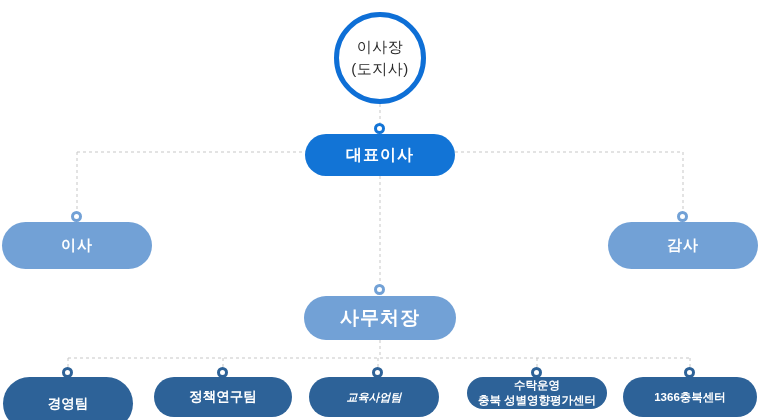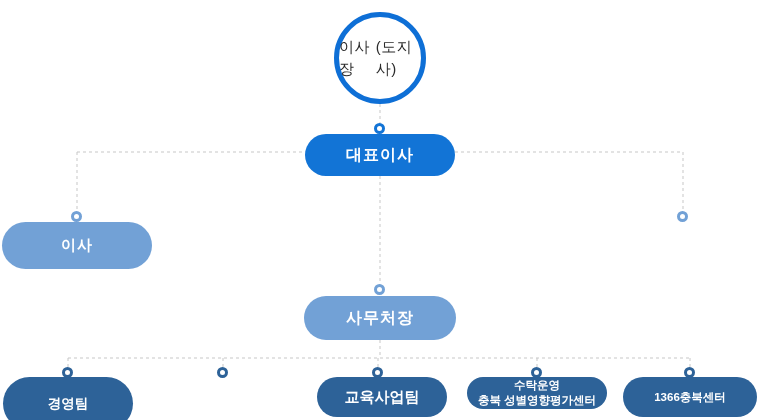--- a/index.html
+++ b/index.html
@@ -17,45 +17,45 @@
     stroke-width:1;
     stroke-dasharray:3 3;
   }
   
   .circle-node{
     position:absolute;left:334px;top:12px;width:92px;height:92px;
     box-sizing:border-box;
     border:5px solid var(--primary_blue,#0e6fd6);
     border-radius:50%;
     background:#ffffff;
-    display:flex;align-items:center;justify-content:center;
+    display:flex;flex-direction:column;align-items:center;justify-content:center;
     z-index:3;
     color:var(--text_dark,#2b2b2b);
     font-size:15px;line-height:1.45;letter-spacing:0.5px;
   }
   
   .pill{
     position:absolute;
     border-radius:999px;
     display:flex;flex-direction:column;align-items:center;justify-content:center;
     color:var(--text_white,#ffffff);
     font-weight:bold;
     z-index:3;
     text-align:right;
   }
   .pill.bright{background:var(--ceo_blue,#1274d6);}
   .pill.light{background:var(--light_blue,#72a1d6);}
   .pill.navy{background:var(--navy,#2d6298);}
   .ceo{left:305px;top:134px;width:150px;height:42px;font-size:16px;letter-spacing:1px;}
   .director{left:2px;top:222px;width:150px;height:47px;font-size:15px;letter-spacing:1px;}
   .auditor{left:608px;top:222px;width:150px;height:47px;font-size:15px;letter-spacing:1px;}
-  .secretary{left:304px;top:296px;width:152px;height:44px;font-size:16px;letter-spacing:1px;}
+  .secretary{left:304px;top:296px;width:152px;height:44px;font-size:19px;letter-spacing:1px;}
   .t0{left:3px;top:377px;width:130px;height:53px;font-size:13.5px;}
   .t1{left:154px;top:377px;width:138px;height:40px;font-size:13.5px;}
-  .t2{left:317px;top:377px;width:130px;height:40px;font-size:15px;}
+  .t2{left:309px;top:377px;width:130px;height:40px;font-size:11px;font-style:italic;}
   .t3{left:467px;top:377px;width:140px;height:32px;font-size:11.5px;line-height:1.3;}
   .t4{left:623px;top:377px;width:134px;height:40px;font-size:11.5px;line-height:1.3;}
   .pill .l{display:block;}
   
   .dot{
     position:absolute;width:5px;height:5px;border-radius:50%;
     background:#ffffff;border:3px solid var(--light_blue,#72a1d6);
     z-index:4;
   }
   .dot.bright{border-color:var(--ceo_blue,#1274d6);}
@@ -106,29 +106,35 @@
   <span class="dot navy dot-t4"></span>
 
   <div class="pill bright ceo">
     <span>대표이사</span>
   </div>
 
   <div class="pill light director">
     <span>이사</span>
   </div>
 
+  <div class="pill light auditor">
+    <span>감사</span>
+  </div>
 
   <div class="pill light secretary">
     <span>사무처장</span>
   </div>
 
   <div class="pill navy t0">
     <span>경영팀</span>
   </div>
 
+  <div class="pill navy t1">
+    <span>정책연구팀</span>
+  </div>
 
   <div class="pill navy t2">
     <span>교육사업팀</span>
   </div>
 
   <div class="pill navy t3">
     <span class="l">수탁운영</span>
     <span class="l">충북 성별영향평가센터</span>
   </div>
 

